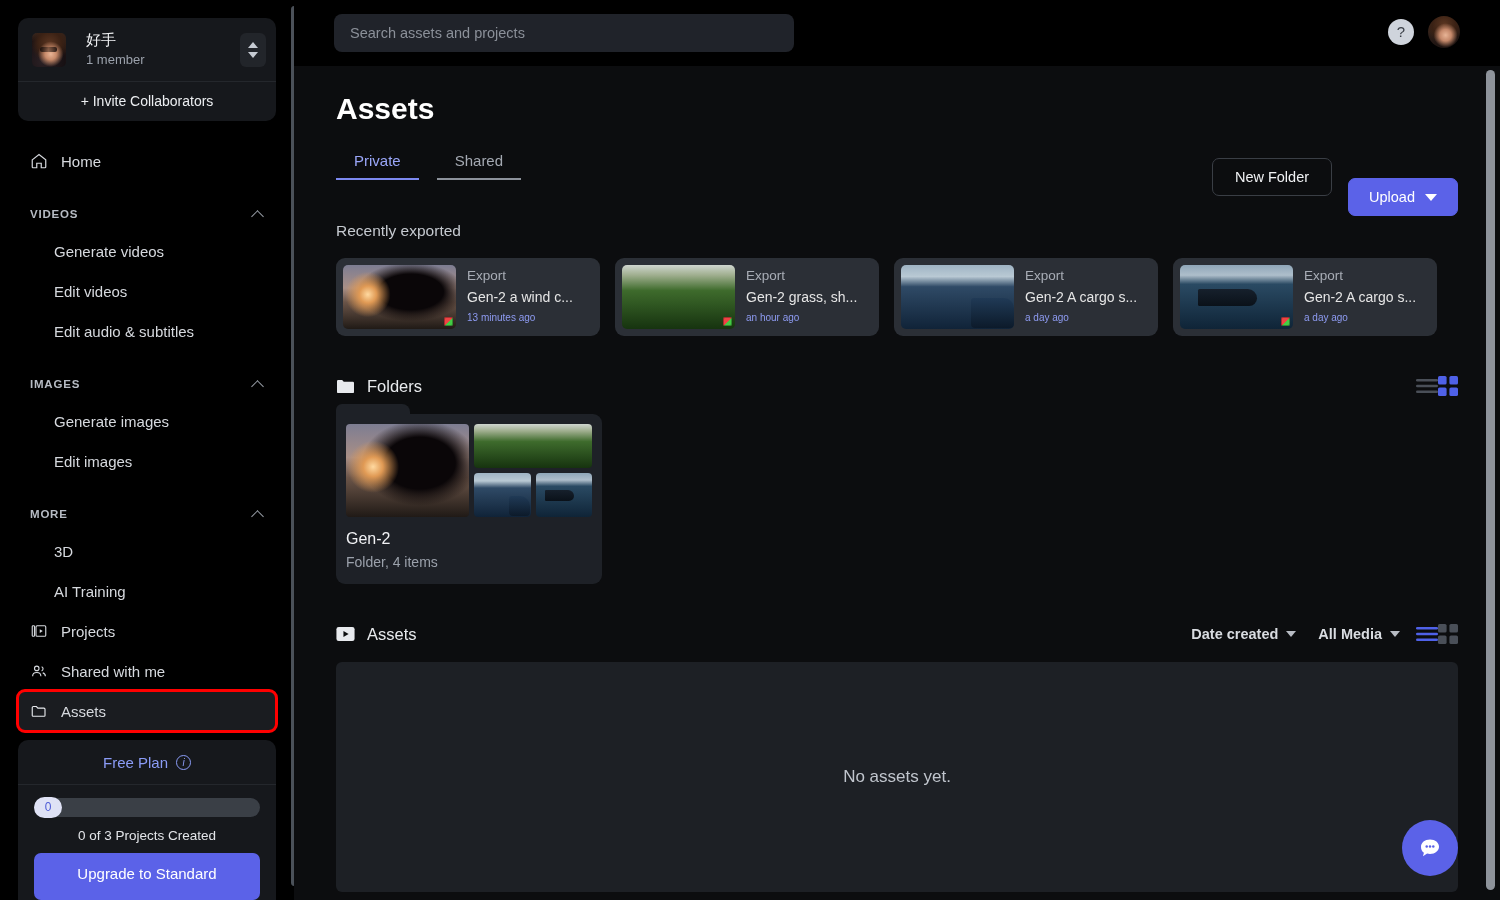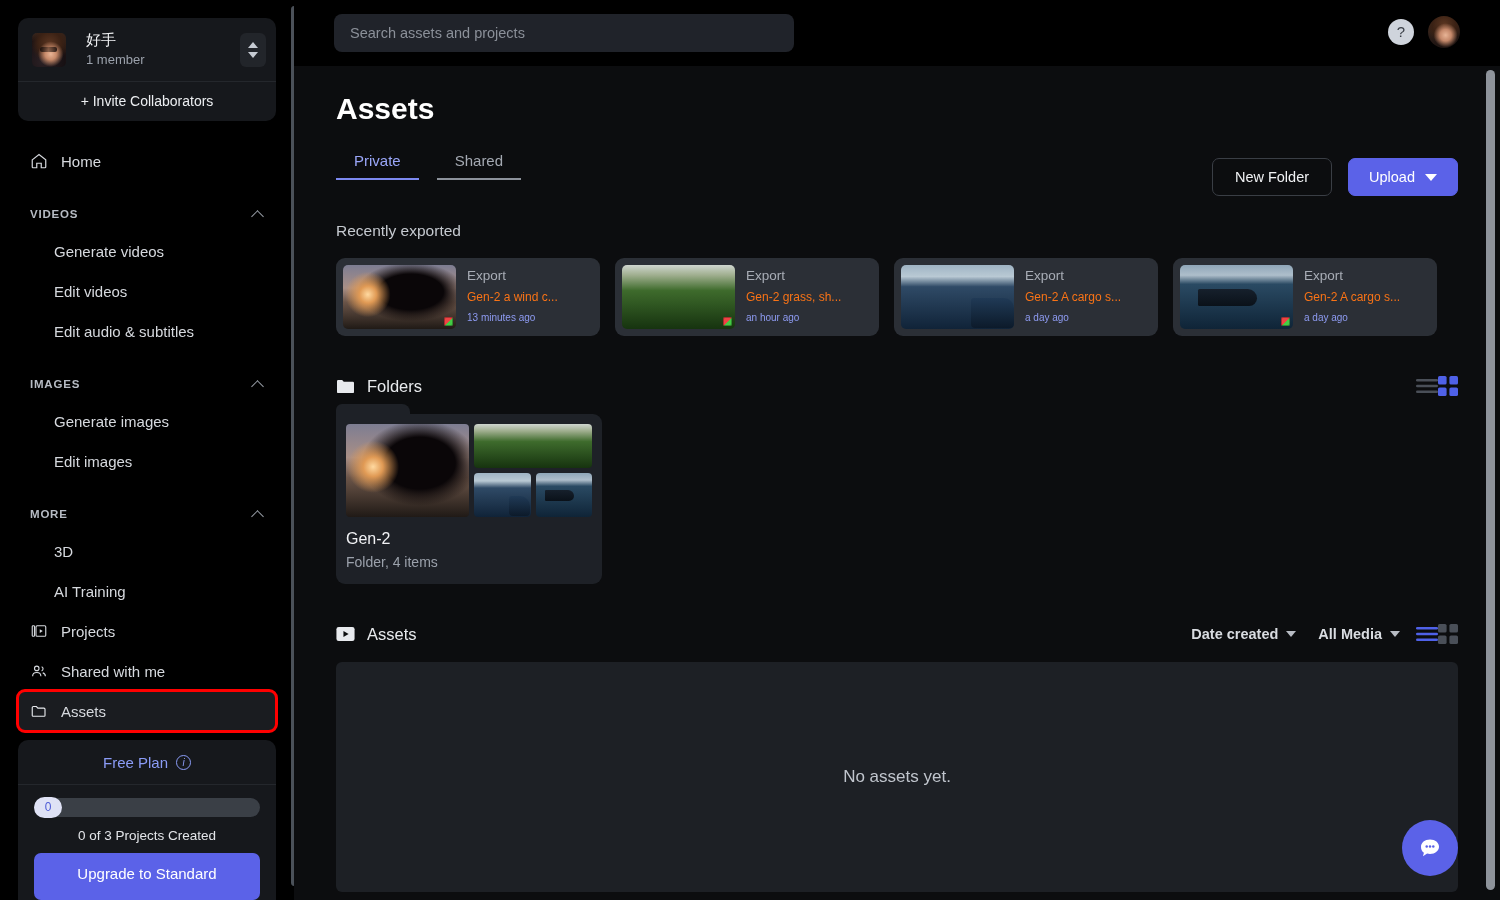--- a/index.html
+++ b/index.html
@@ -147,21 +147,21 @@
     font-size: 15px; padding: 4px 18px 9px; cursor: pointer; color: #a4a9b2;
     border-bottom: 2px solid #8d929b;
   }
   .tab.active { color: #9aa6f8; border-bottom-color: #7d89f0; }
 
   .hdr-actions { position: absolute; right: 42px; top: 92px; display: flex; gap: 16px; }
   .btn {
     font-family: inherit; font-size: 14.5px; border-radius: 7px; cursor: pointer;
     height: 38px; padding: 0 22px; border: 1px solid #3a3e45; background: #0c0d0f; color: #f0f1f3;
   }
-  .btn.primary { background: #5b62e8; border-color: #5b62e8; color: #fff; display: flex; align-items: center; gap: 10px; padding: 0 20px; }
+  .btn.primary { background: #5b62e8; border-color: #5b62e8; color: #fff; display: flex; align-items: center; gap: 10px; padding: 0 20px; margin-top: 20px; }
   .caret-d { width: 0; height: 0; border-left: 6px solid transparent; border-right: 6px solid transparent; border-top: 7px solid #fff; }
 
   .sec-label { color: #c6cad0; font-size: 15.5px; margin-top: 42px; }
 
   .export-row { display: flex; gap: 15px; margin-top: 18px; }
   .export-card {
     width: 264px; height: 78px; background: #2b2f36; border-radius: 9px;
     display: flex; align-items: center; padding: 7px; gap: 11px; cursor: pointer;
   }
   .thumb { width: 113px; height: 64px; border-radius: 5px; position: relative; overflow: hidden; flex: 0 0 113px; }
@@ -199,21 +199,21 @@
       linear-gradient(180deg, #8fa6b8 0%, #aebecb 16%, #2a4a63 30%, #0f2437 100%);
     position: relative;
   }
   .th-ship2::after {
     content: ""; position: absolute; left: 16%; top: 38%; width: 52%; height: 26%;
     background: linear-gradient(180deg, #16202c, #0a1119); border-radius: 2px 12px 10px 2px;
   }
   .ex-meta { min-width: 0; flex: 1; }
   .ex-kind { color: #a8adb6; font-size: 13.5px; line-height: 17px; }
   .ex-name {
-    color: #f97316; font-size: 12px; line-height: 20px; margin-top: 3px;
+    color: #e5e5e5; font-size: 14px; line-height: 20px; margin-top: 3px;
     white-space: nowrap; overflow: hidden; text-overflow: ellipsis;
   }
   .ex-time { color: #8e9bf2; font-size: 10px; line-height: 18px; margin-top: 2px; }
 
   .row-hdr { display: flex; align-items: center; margin-top: 40px; }
   .row-hdr .ttl { color: #e8eaed; font-size: 16.5px; margin-left: 12px; }
   .view-toggle { margin-left: auto; display: flex; align-items: center; }
   .ic-list, .ic-grid { cursor: pointer; }
 
   .folder-card {

